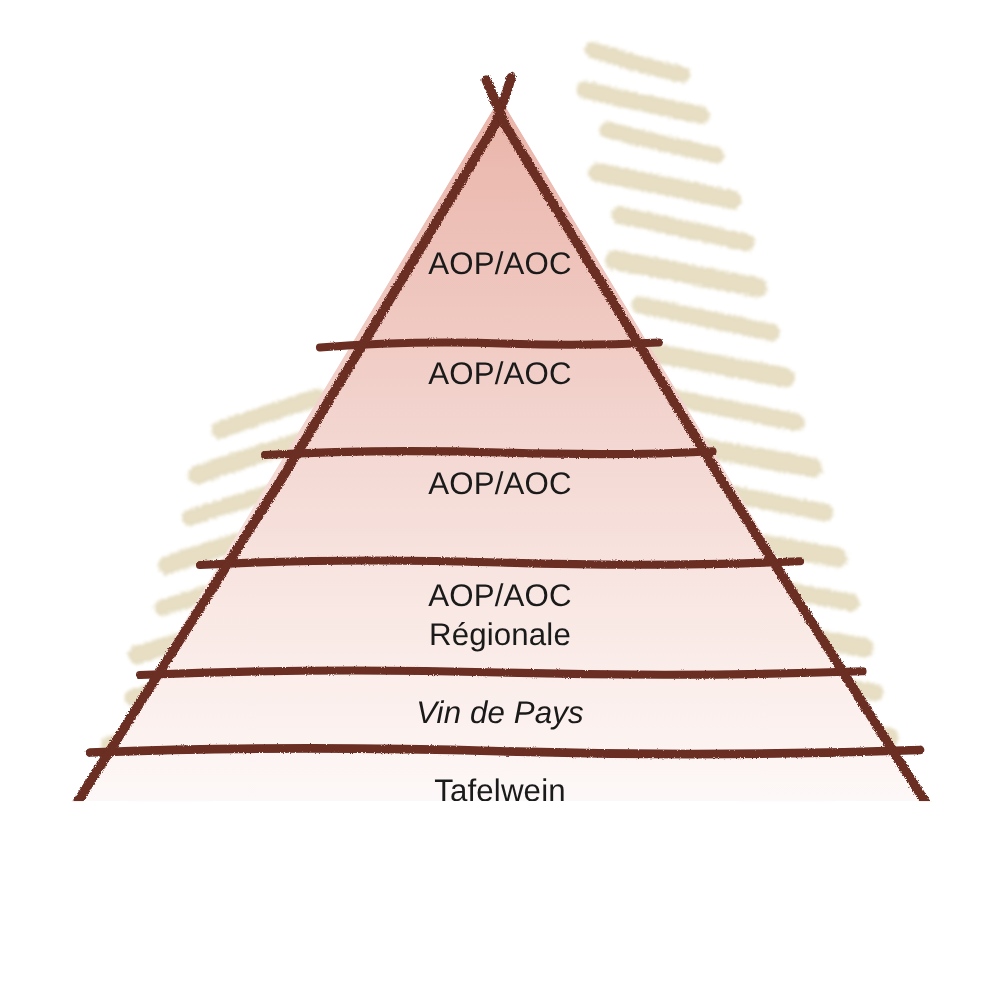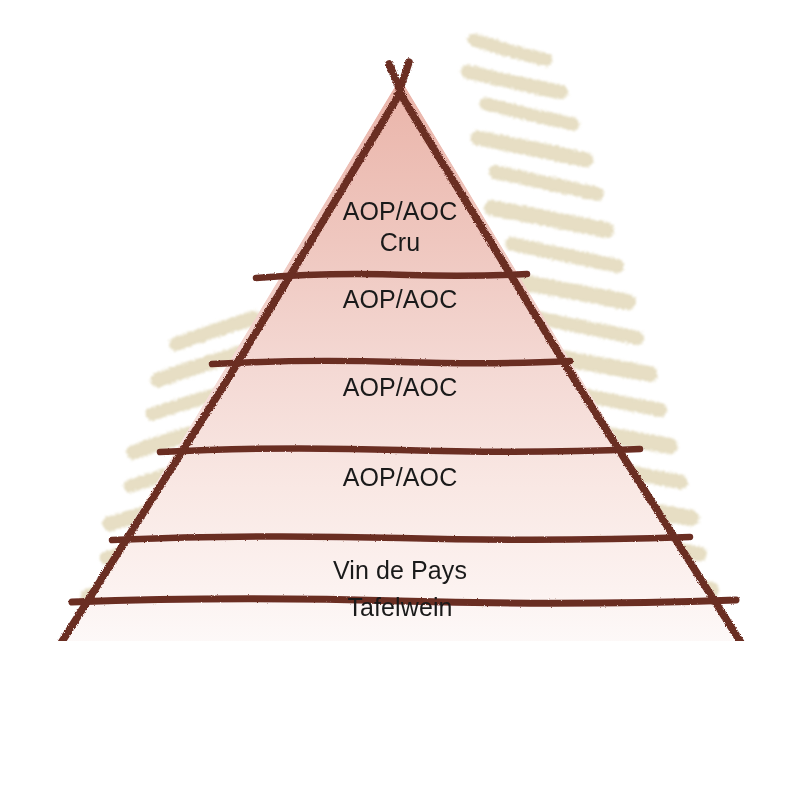--- a/index.html
+++ b/index.html
@@ -154,38 +154,38 @@
       <path d="M389 64 Q396 80 404 100 L576 382 L757 668" stroke-width="7.5"></path>
 
       <path d="M40 666 Q120 676 220 670 Q330 662 430 670 Q540 678 640 670 Q706 665 762 670" stroke-width="8"></path>
     </g>
   </svg>
 
   <div class="tier-labels">
 
     <div class="tier-label" style="top:196px;">
       <span class="l1">AOP/AOC</span>
-      <span class="l2">Cru</span>
     </div>
 
     <div class="tier-label" style="top:284px;">
       <span class="l1">AOP/AOC</span>
     </div>
 
     <div class="tier-label" style="top:372px;">
       <span class="l1">AOP/AOC</span>
     </div>
 
     <div class="tier-label" style="top:462px;">
       <span class="l1">AOP/AOC</span>
+      <span class="l2">Régionale</span>
     </div>
 
-    <div class="tier-label" style="top:555px;">
+    <div class="tier-label" style="top:555px;font-style:italic;">
       <span class="l1">Vin de Pays</span>
     </div>
 
-    <div class="tier-label" style="top:592px;">
+    <div class="tier-label" style="top:618px;">
       <span class="l1">Tafelwein</span>
     </div>
 
   </div>
 
 </div>
 
 </body></html>

